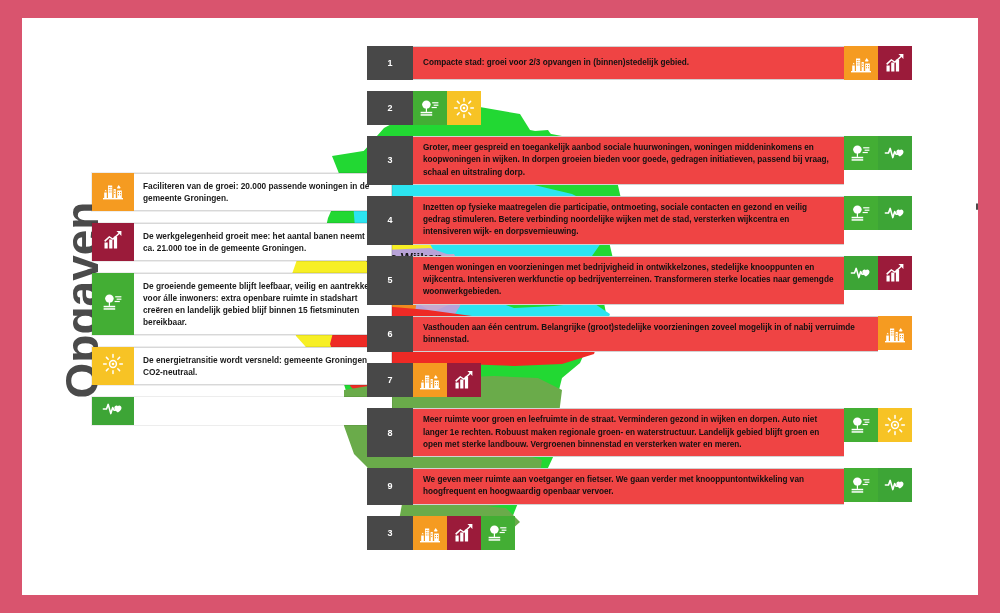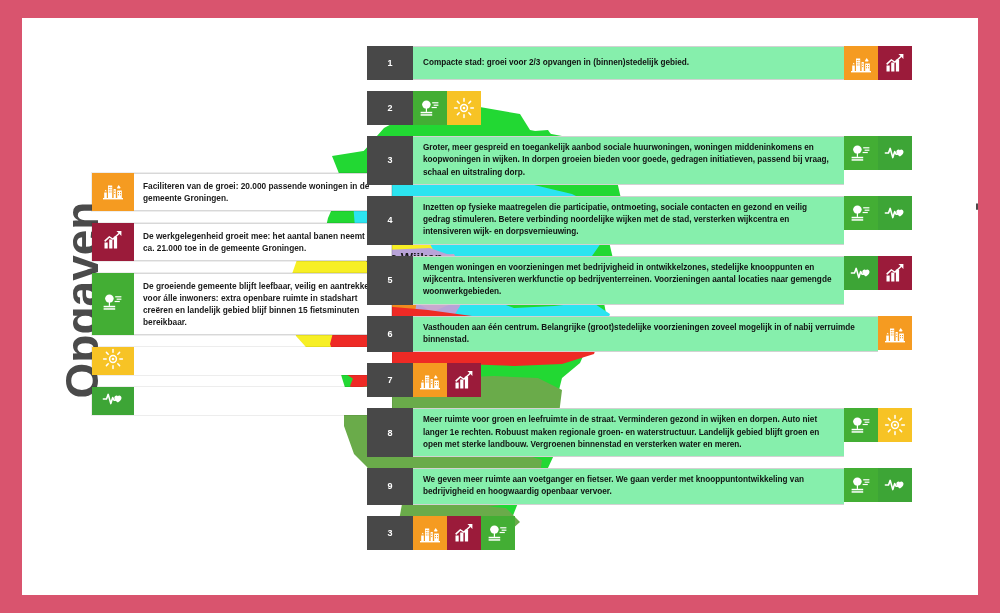--- a/index.html
+++ b/index.html
@@ -81,21 +81,21 @@
   .k-row{
     display:flex;align-items:stretch;margin-bottom:11px;
     position:relative;
   }
   .k-num{
     width:46px;flex:0 0 46px;background:#484848;color:#ffffff;
     display:flex;align-items:center;justify-content:center;
     font-size:9px;font-weight:bold;
   }
   .k-text{
-    flex:1 1 auto;background:#86efac;
+    flex:1 1 auto;background:#ef4444;
     border:1px solid #d2d2d2;border-left:none;border-right:none;
     padding:5px 8px 5px 10px;
     font-size:8.2px;line-height:1.5;color:#111;font-weight:bold;
     display:flex;align-items:center;
   }
   .k-icons{display:flex;flex:0 0 auto;}
 </style>
 </head>
 <body>
 
@@ -202,20 +202,21 @@
       <div class="op-row">
         <div class="op-icon t-sun">
           <span><svg width="24" height="24" viewBox="0 0 24 24">
               <g fill="none" stroke="#fff" stroke-width="1.5" stroke-linecap="round">
                 <circle cx="12" cy="12" r="3.4"></circle>
                 <path d="M12 2.6v2.6M12 18.8v2.6M2.6 12h2.6M18.8 12h2.6M5.4 5.4l1.8 1.8M16.8 16.8l1.8 1.8M18.6 5.4l-1.8 1.8M7.2 16.8l-1.8 1.8"></path>
               </g>
               <circle cx="12" cy="12" r="1.3" fill="#fff"></circle>
             </svg></span>
         </div>
+        <div class="op-text">De energietransitie wordt versneld: gemeente Groningen CO2-neutraal.</div>
       </div>
       <div class="op-row">
         <div class="op-icon t-health">
           <span><svg width="24" height="24" viewBox="0 0 24 24">
               <g fill="none" stroke="#fff" stroke-width="1.6" stroke-linecap="round" stroke-linejoin="round">
                 <path d="M2.4 12h3.1l1.7-4.6 2.6 9.2 1.9-6 1.3 2.6h1.3"></path>
               </g>
               <path fill="#fff" d="M18.2 8.6c1.3 0 2.3 1 2.3 2.3 0 1.9-2.4 3.6-3.6 4.6-1.2-1-3.6-2.7-3.6-4.6 0-1.3 1-2.3 2.3-2.3.6 0 1.1.3 1.3.7.2-.4.7-.7 1.3-.7z"></path>
             </svg></span>
         </div>
@@ -358,21 +359,21 @@
                   <path d="M2.4 12h3.1l1.7-4.6 2.6 9.2 1.9-6 1.3 2.6h1.3"></path>
                 </g>
                 <path fill="#fff" d="M18.2 8.6c1.3 0 2.3 1 2.3 2.3 0 1.9-2.4 3.6-3.6 4.6-1.2-1-3.6-2.7-3.6-4.6 0-1.3 1-2.3 2.3-2.3.6 0 1.1.3 1.3.7.2-.4.7-.7 1.3-.7z"></path>
               </svg>
             </span>
           </div>
         </div>
       </div>
       <div class="k-row">
         <div class="k-num">5</div>
-        <div class="k-text">Mengen woningen en voorzieningen  met  bedrijvigheid in ontwikkelzones, stedelijke knooppunten en wijkcentra. Intensiveren werkfunctie op bedrijventerreinen. Voorzieningen aantal locaties naar gemengde woonwerkgebieden.</div>
+        <div class="k-text">Mengen woningen en voorzieningen  met  bedrijvigheid in ontwikkelzones, stedelijke knooppunten en wijkcentra. Intensiveren werkfunctie op bedrijventerreinen. Transformeren sterke locaties naar gemengde woonwerkgebieden.</div>
         <div class="k-icons">
           <div class="tile t-health">
             <span>
               <svg width="24" height="24" viewBox="0 0 24 24">
                 <g fill="none" stroke="#fff" stroke-width="1.6" stroke-linecap="round" stroke-linejoin="round">
                   <path d="M2.4 12h3.1l1.7-4.6 2.6 9.2 1.9-6 1.3 2.6h1.3"></path>
                 </g>
                 <path fill="#fff" d="M18.2 8.6c1.3 0 2.3 1 2.3 2.3 0 1.9-2.4 3.6-3.6 4.6-1.2-1-3.6-2.7-3.6-4.6 0-1.3 1-2.3 2.3-2.3.6 0 1.1.3 1.3.7.2-.4.7-.7 1.3-.7z"></path>
               </svg>
             </span>
@@ -499,21 +500,21 @@
                   <path d="M12 2.6v2.6M12 18.8v2.6M2.6 12h2.6M18.8 12h2.6M5.4 5.4l1.8 1.8M16.8 16.8l1.8 1.8M18.6 5.4l-1.8 1.8M7.2 16.8l-1.8 1.8"></path>
                 </g>
                 <circle cx="12" cy="12" r="1.3" fill="#fff"></circle>
               </svg>
             </span>
           </div>
         </div>
       </div>
       <div class="k-row">
         <div class="k-num">9</div>
-        <div class="k-text">We geven meer ruimte aan voetganger en fietser. We gaan verder met knooppuntontwikkeling van bedrijvigheid en hoogwaardig openbaar vervoer.</div>
+        <div class="k-text">We geven meer ruimte aan voetganger en fietser. We gaan verder met knooppuntontwikkeling van hoogfrequent en hoogwaardig openbaar vervoer.</div>
         <div class="k-icons">
           <div class="tile t-green">
             <span>
               <svg width="24" height="24" viewBox="0 0 24 24">
                 <g fill="#fff">
                   <ellipse cx="8.4" cy="8.6" rx="4.3" ry="4"></ellipse>
                   <rect x="7.8" y="11.5" width="1.2" height="4.4"></rect>
                   <rect x="2.6" y="15.8" width="11.6" height="1.5"></rect>
                   <rect x="2.6" y="18.2" width="11.6" height="1.5"></rect>
                   <path d="M14.2 6.2h6.2v1.2h-6.2z"></path>

